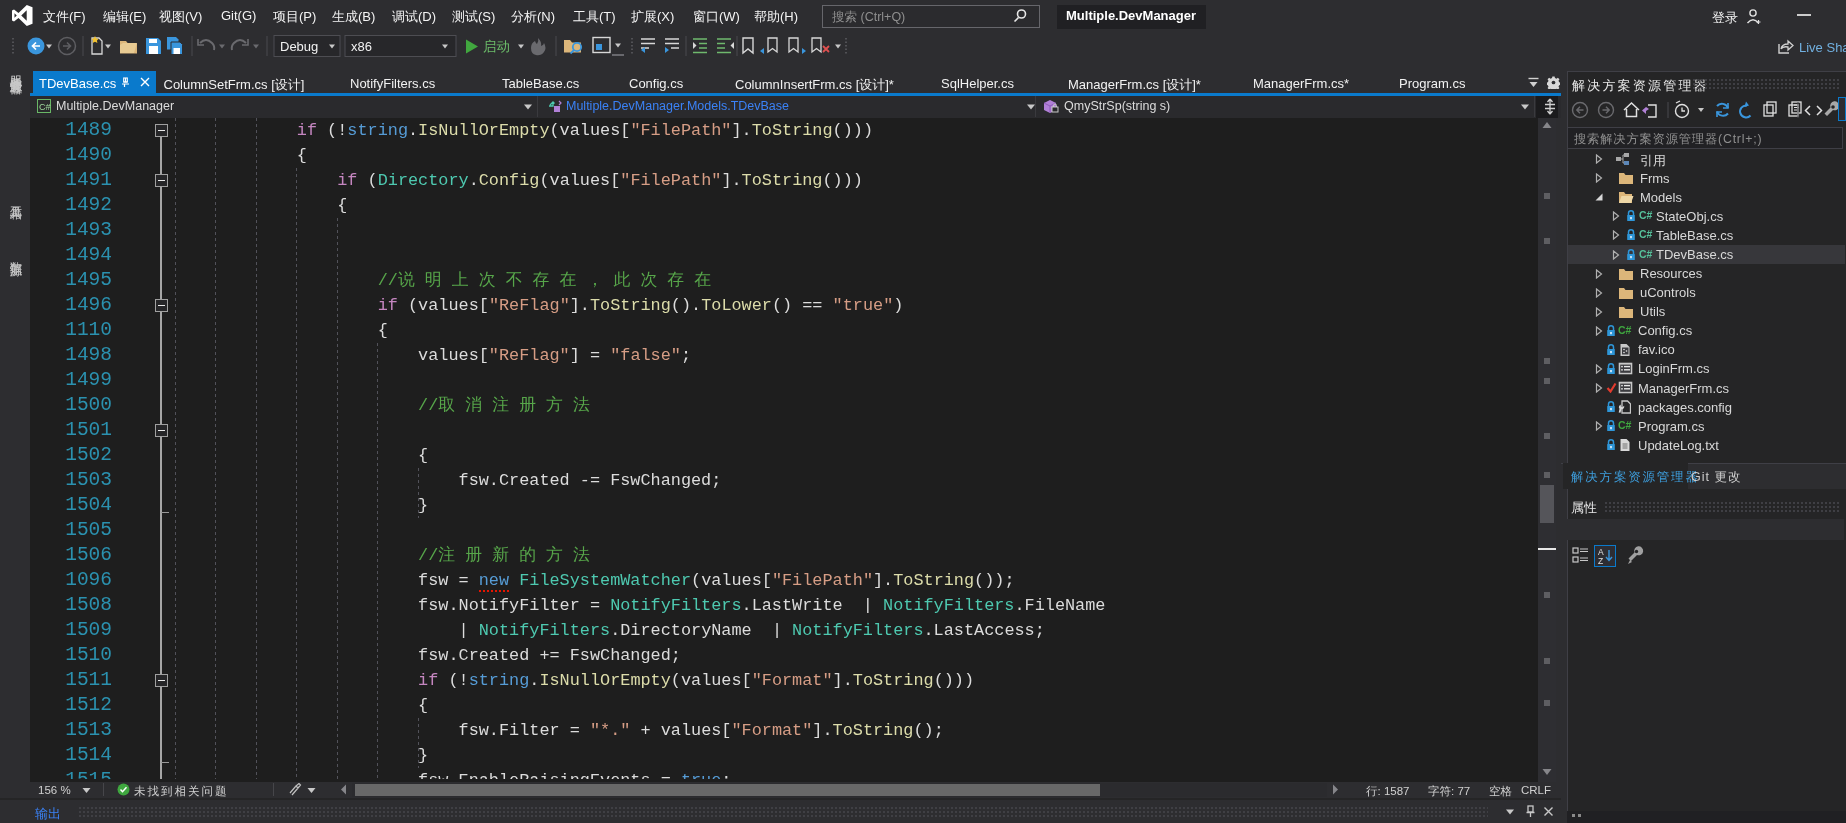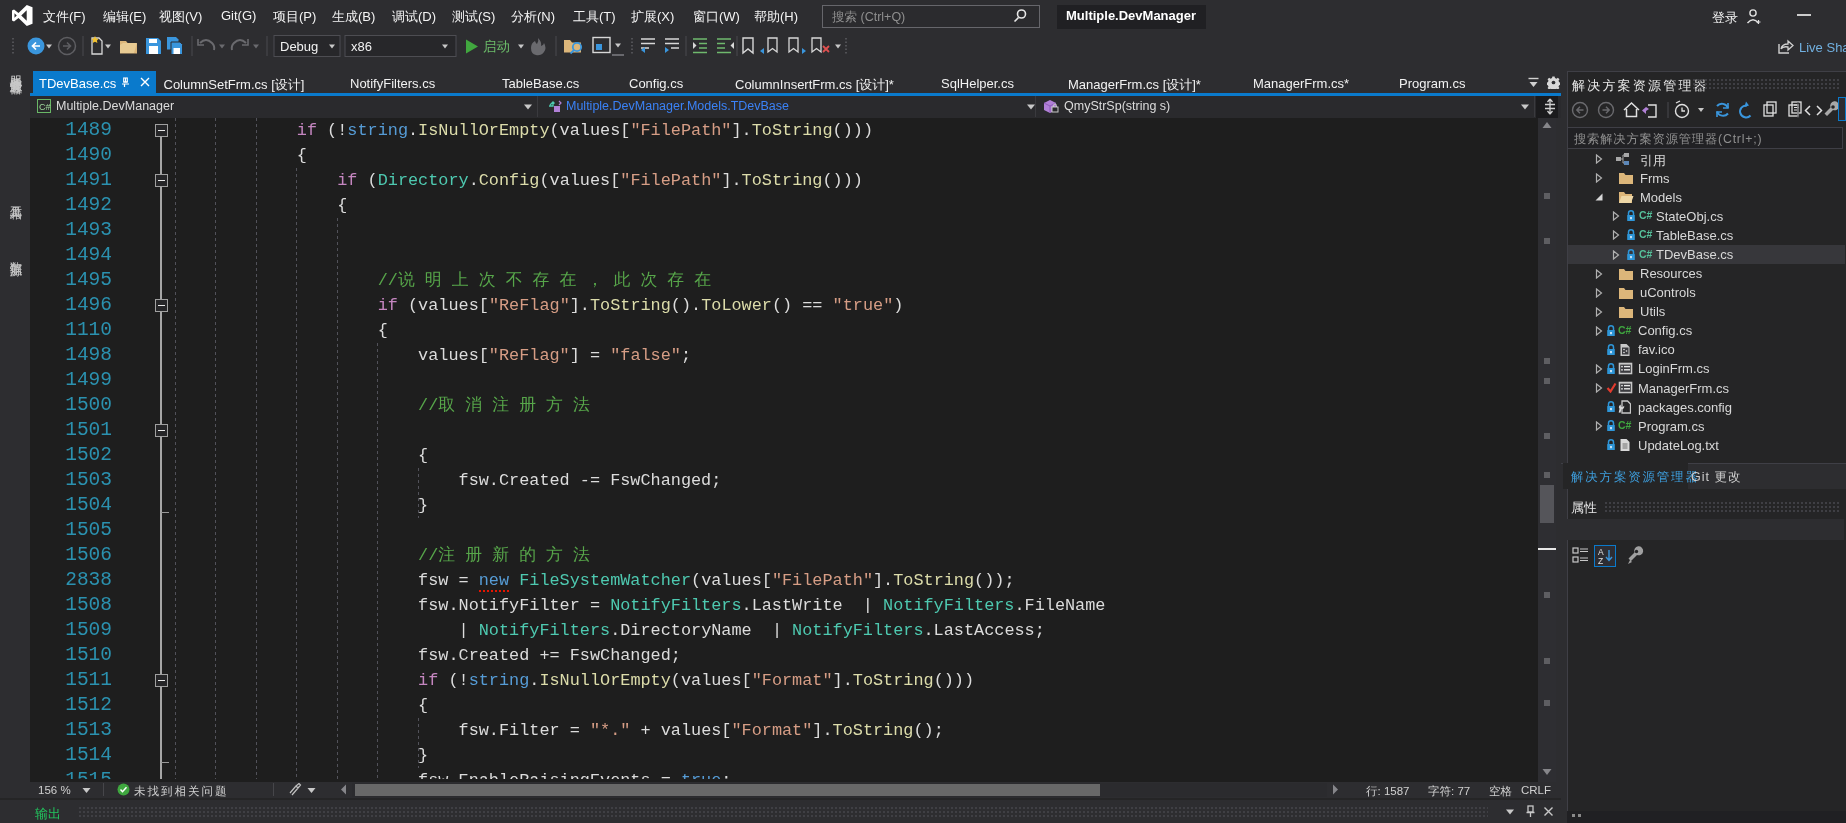--- a/index.html
+++ b/index.html
@@ -218,21 +218,21 @@
 <div class="ln" style="top:318px">1110</div>
 <div class="ln" style="top:343px">1498</div>
 <div class="ln" style="top:368px">1499</div>
 <div class="ln" style="top:393px">1500</div>
 <div class="ln" style="top:418px">1501</div>
 <div class="ln" style="top:443px">1502</div>
 <div class="ln" style="top:468px">1503</div>
 <div class="ln" style="top:493px">1504</div>
 <div class="ln" style="top:518px">1505</div>
 <div class="ln" style="top:543px">1506</div>
-<div class="ln" style="top:568px">2838</div>
+<div class="ln" style="top:568px">1096</div>
 <div class="ln" style="top:593px">1508</div>
 <div class="ln" style="top:618px">1509</div>
 <div class="ln" style="top:643px">1510</div>
 <div class="ln" style="top:668px">1511</div>
 <div class="ln" style="top:693px">1512</div>
 <div class="ln" style="top:718px">1513</div>
 <div class="ln" style="top:743px">1514</div>
 <div class="ln" style="top:768px">1515</div>
 <div class="code" style="top:118px">            <span class="k">if</span> (!<span class="b">string</span>.<span class="m">IsNullOrEmpty</span>(values[<span class="s">"FilePath"</span>].<span class="m">ToString</span>()))</div>
 <div class="code" style="top:143px">            {</div>
@@ -300,21 +300,21 @@
 <div class="abs" style="left:355px;top:784px;width:745px;height:11.5px;background:#686868"></div>
 <svg class="abs" style="left:1332px;top:784px" width="7" height="11" viewBox="0 0 7 11">
       <path d="M1 0.5 L6 5.5 L1 10.5 Z" fill="#86868a"></path>
     </svg>
 <span class="abs" style="left:1366px;top:784px;font-size:11.5px;color:#d0d0d0">行: 1587</span>
 <span class="abs" style="left:1428px;top:784px;font-size:11.5px;color:#d0d0d0">字符: 77</span>
 <span class="abs" style="left:1489px;top:784px;font-size:11.5px;color:#d0d0d0">空格</span>
 <span class="abs" style="left:1521px;top:784px;font-size:11.5px;color:#d0d0d0">CRLF</span>
 <div class="abs" style="left:0;top:797.5px;width:1561px;height:2.5px;background:#252526"></div>
 <div class="abs" style="left:0;top:800px;width:1561px;height:23px;background:#2d2d30"></div>
-<span class="abs" style="left:35px;top:805px;font-size:13px;color:#22c55e">输出</span>
+<span class="abs" style="left:35px;top:805px;font-size:13px;color:#3b82f6">输出</span>
 <div class="abs dots" style="left:78px;top:806px;width:1410px;height:12px"></div>
 <svg class="abs" style="left:1505px;top:808px" width="10" height="8" viewBox="0 0 10 8">
       <path d="M1 1.5 h8 l-4 5 z" fill="#c8c8c8"></path>
     </svg>
 <svg class="abs" style="left:1525px;top:805px" width="11" height="13" viewBox="0 0 11 13">
       <rect x="3" y="1" width="5" height="6" fill="none" stroke="#c8c8c8" stroke-width="1.3"></rect>
       <path d="M1.5 7.5 h8 M5.5 7.5 v4.5" stroke="#c8c8c8" stroke-width="1.3"></path>
     </svg>
 <svg class="abs" style="left:1543px;top:806px" width="11" height="11" viewBox="0 0 11 11">
       <path d="M1.5 1.5 L9.5 9.5 M9.5 1.5 L1.5 9.5" stroke="#c8c8c8" stroke-width="1.4"></path>

